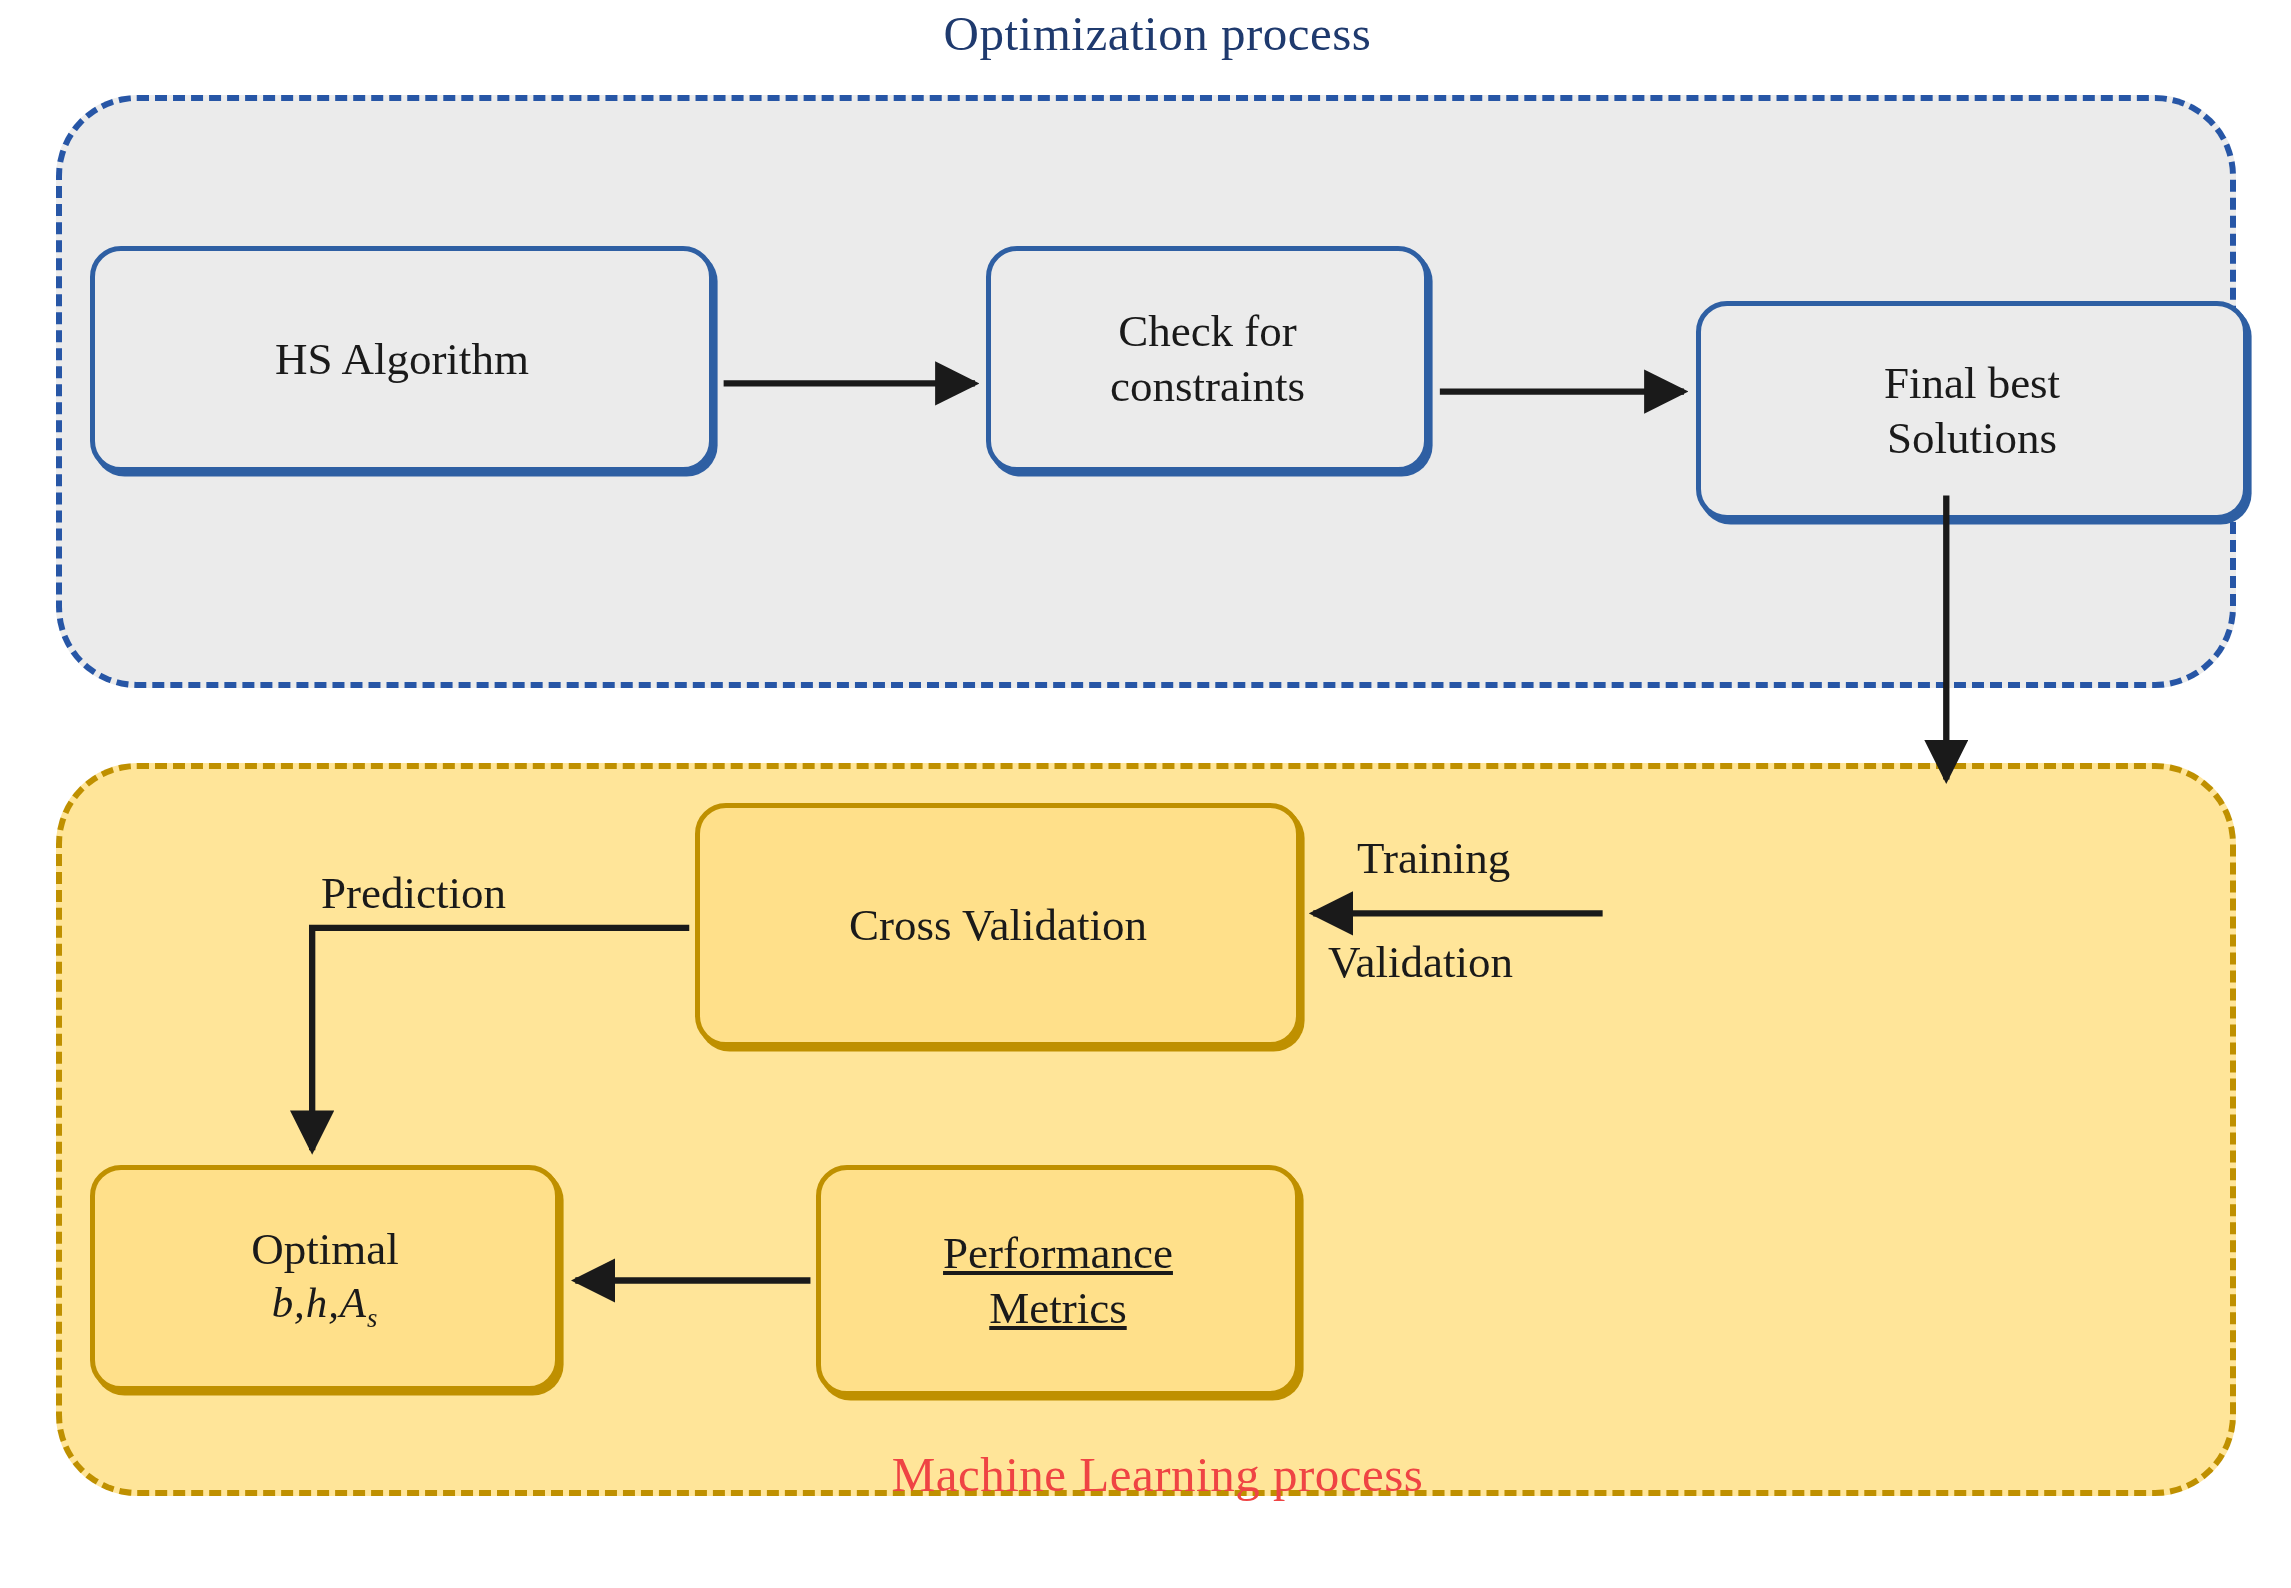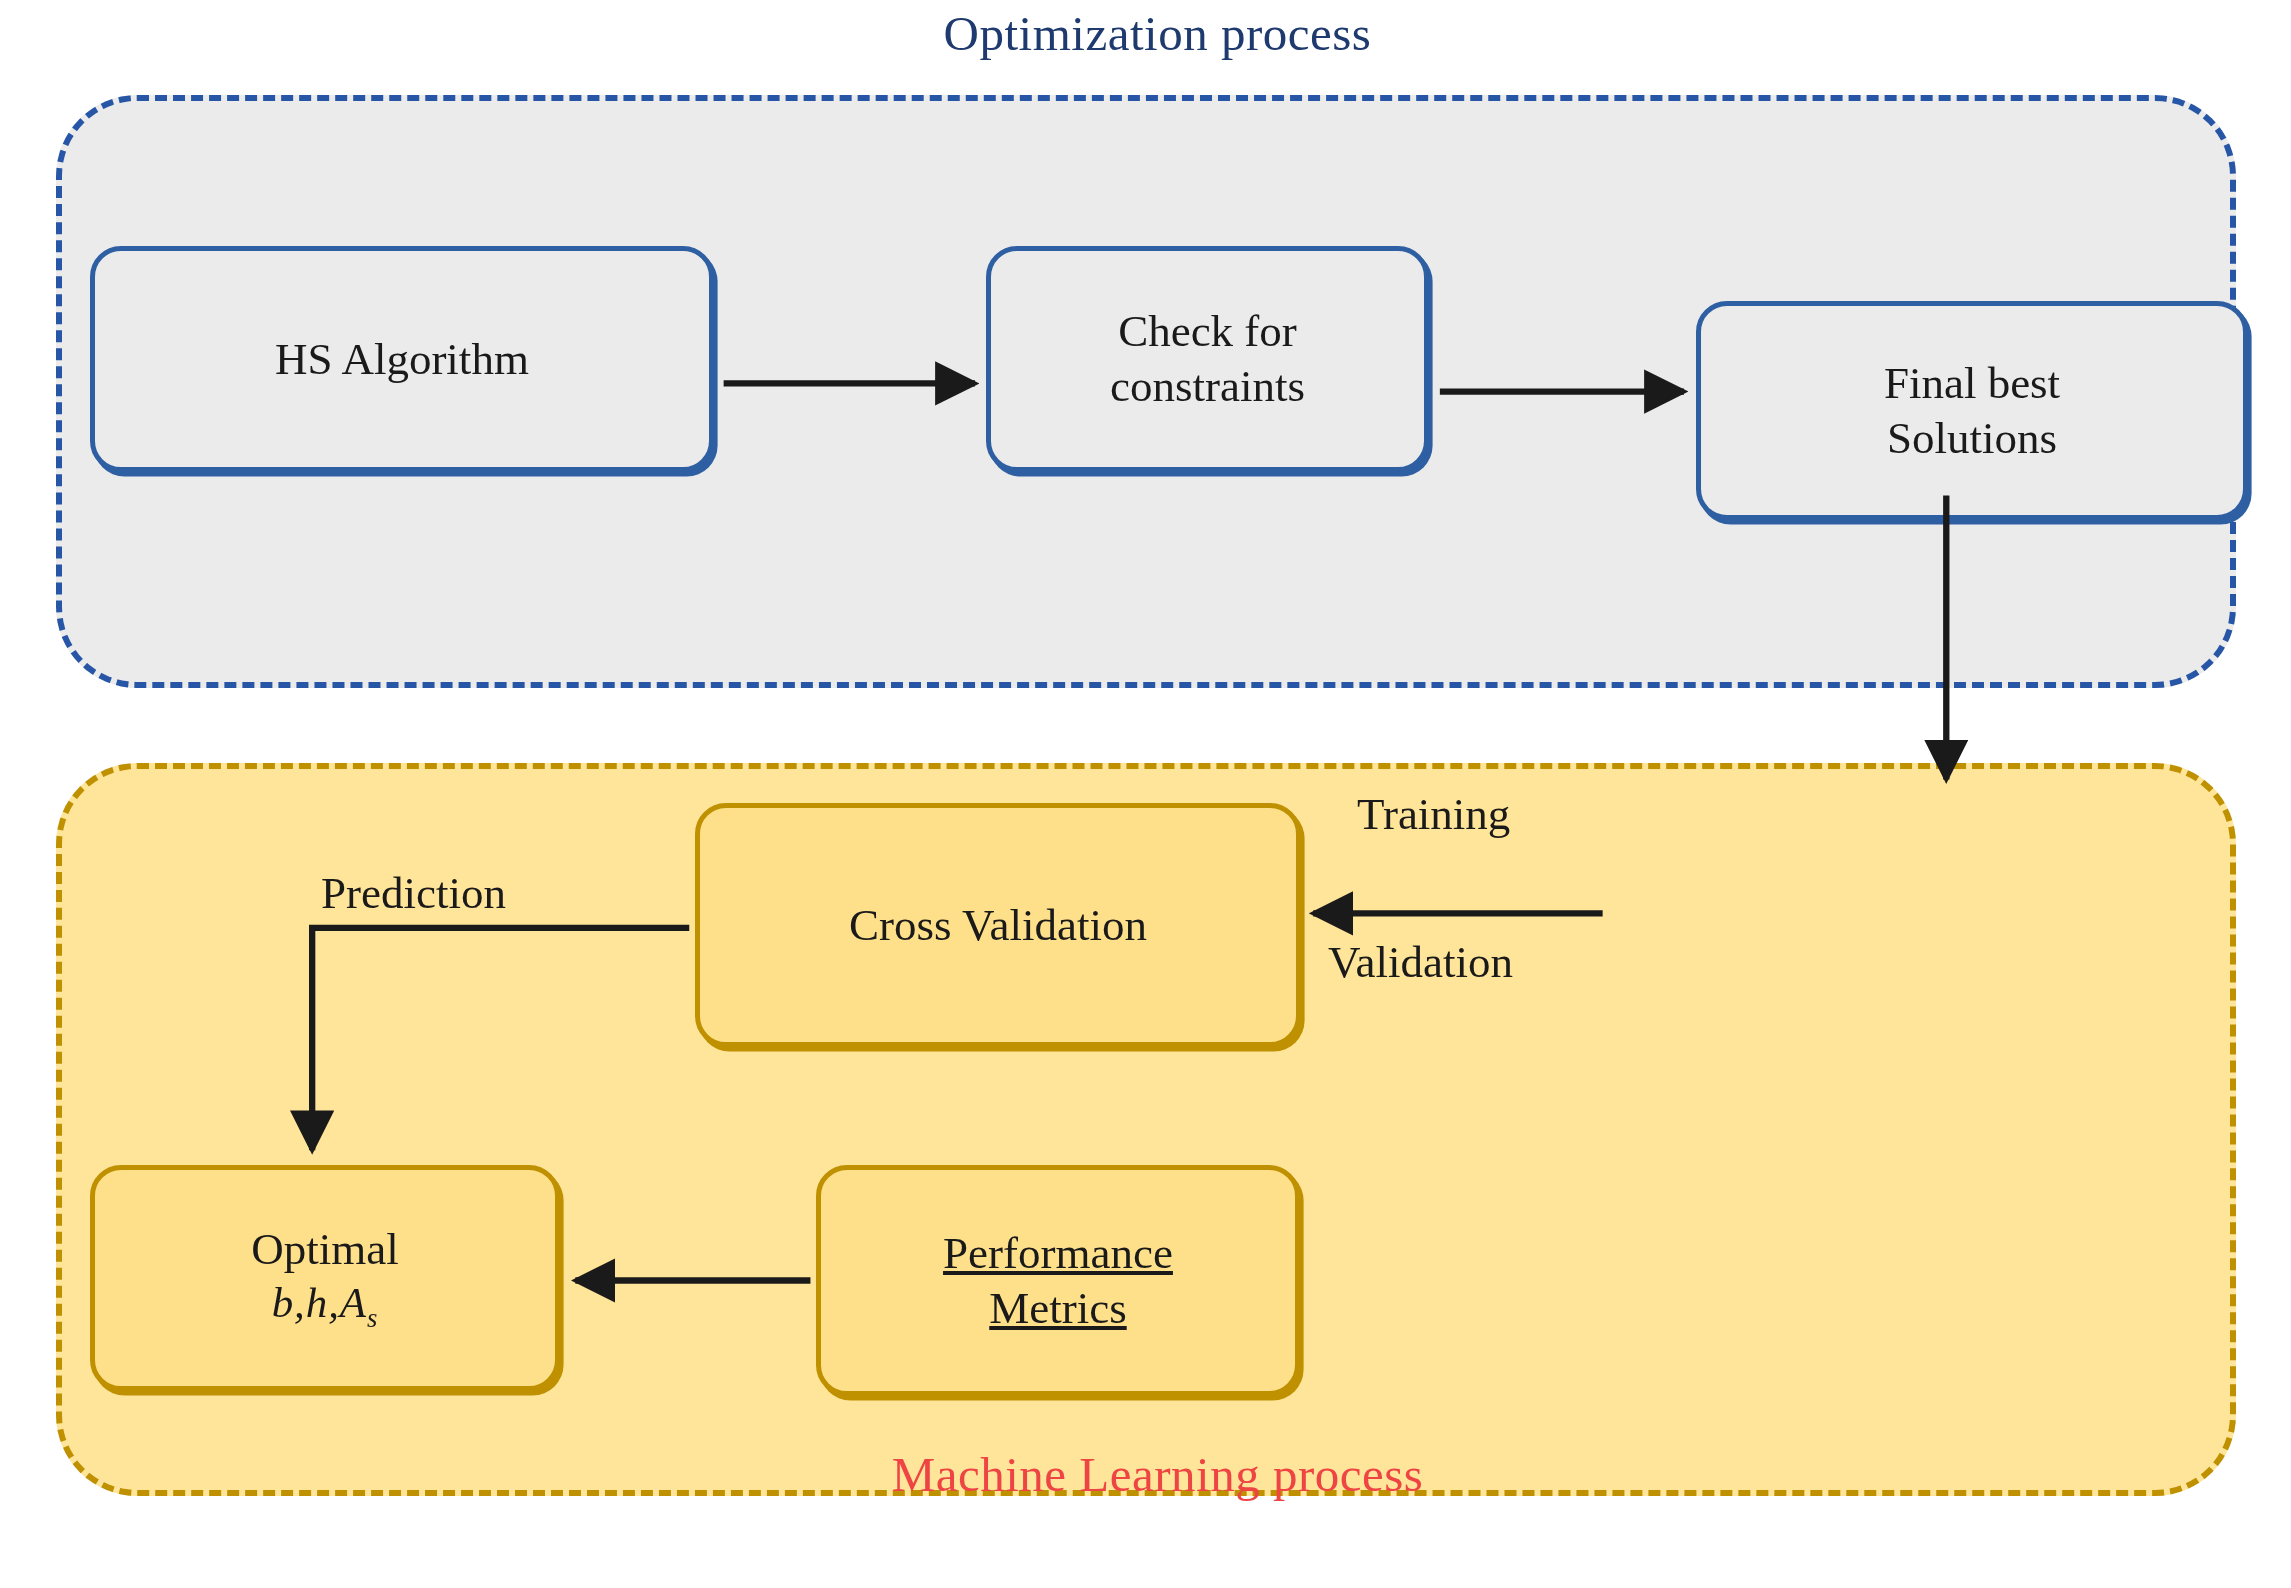--- a/index.html
+++ b/index.html
@@ -110,21 +110,21 @@
   }
 
   
   .edge-label {
     position: absolute;
     font-size: 45px;
     color: #1a1a1a;
     white-space: nowrap;
   }
   #label-prediction { left: 321px;  top: 867px; }
-  #label-training   { left: 1357px; top: 788px; }
+  #label-training   { left: 1357px; top: 832px; }
   #label-validation { left: 1328px; top: 936px; }
 
   
   #arrows {
     position: absolute;
     left: 0;
     top: 0;
     width: 2291px;
     height: 1588px;
     pointer-events: none;

